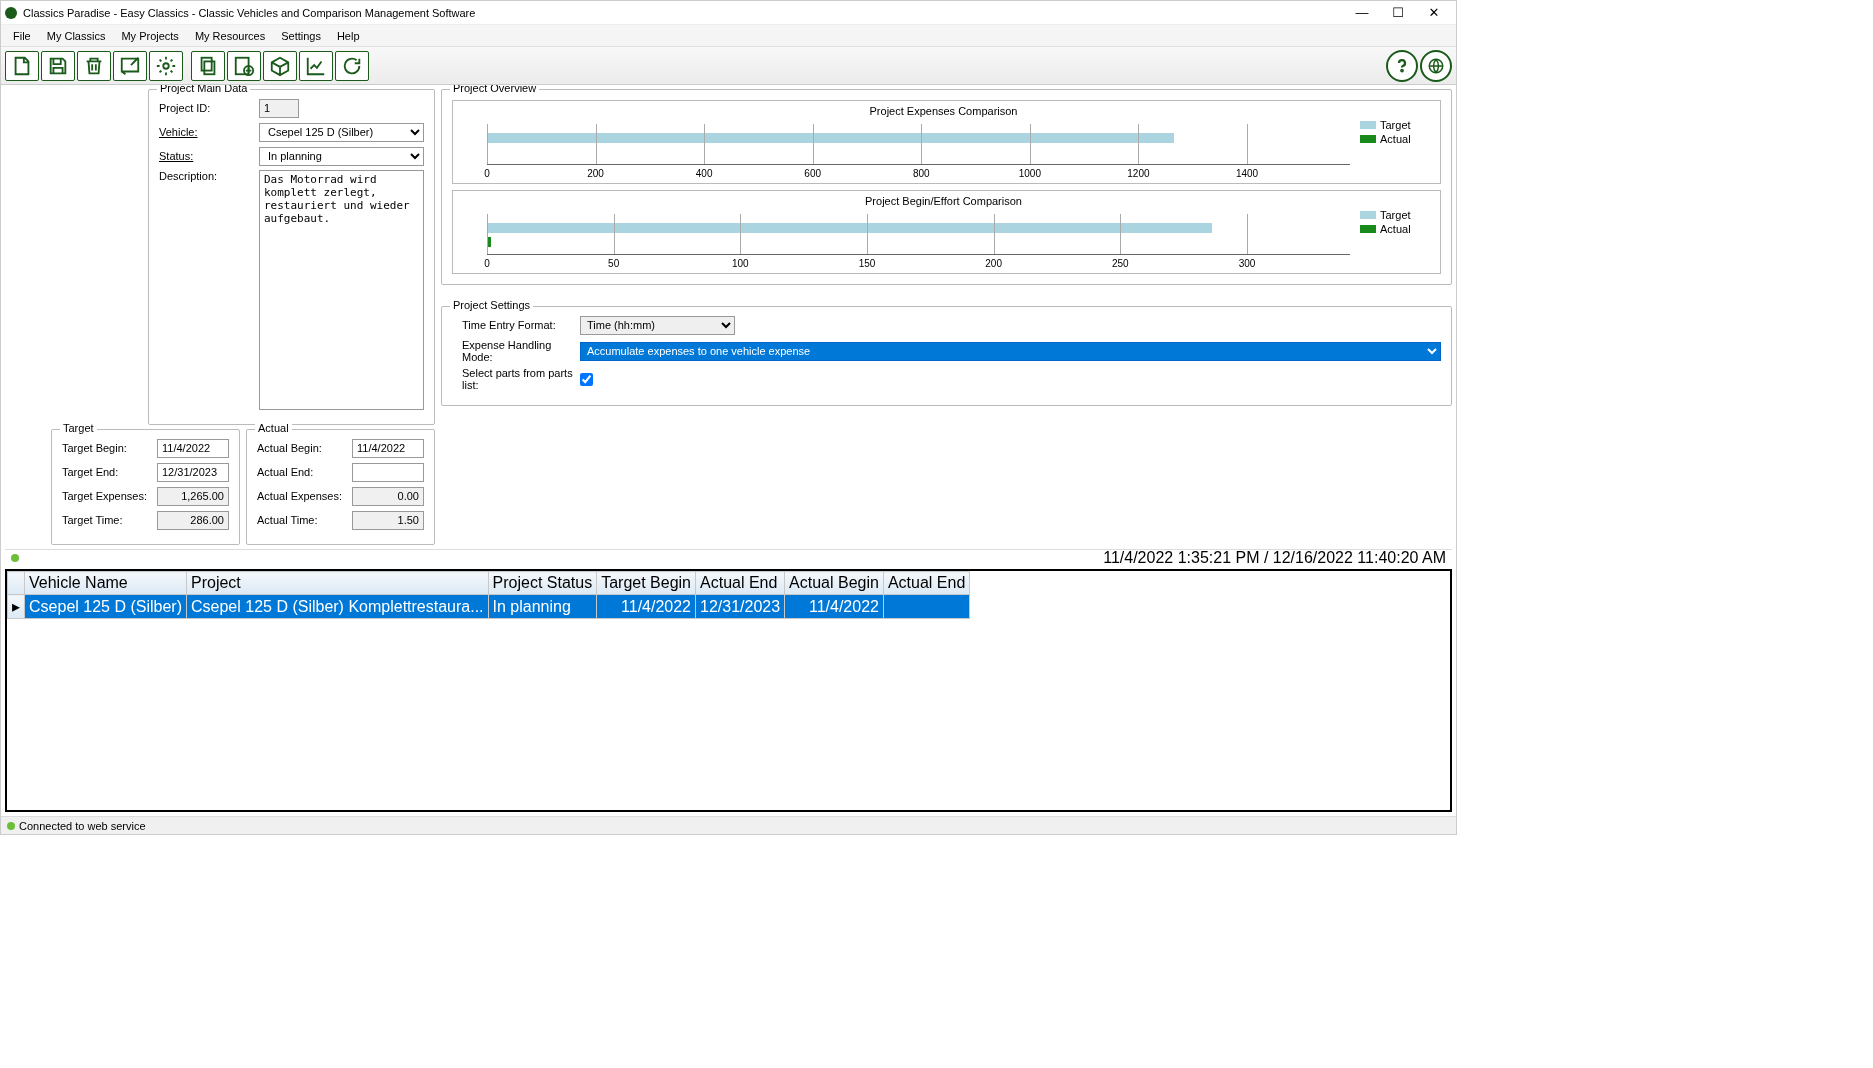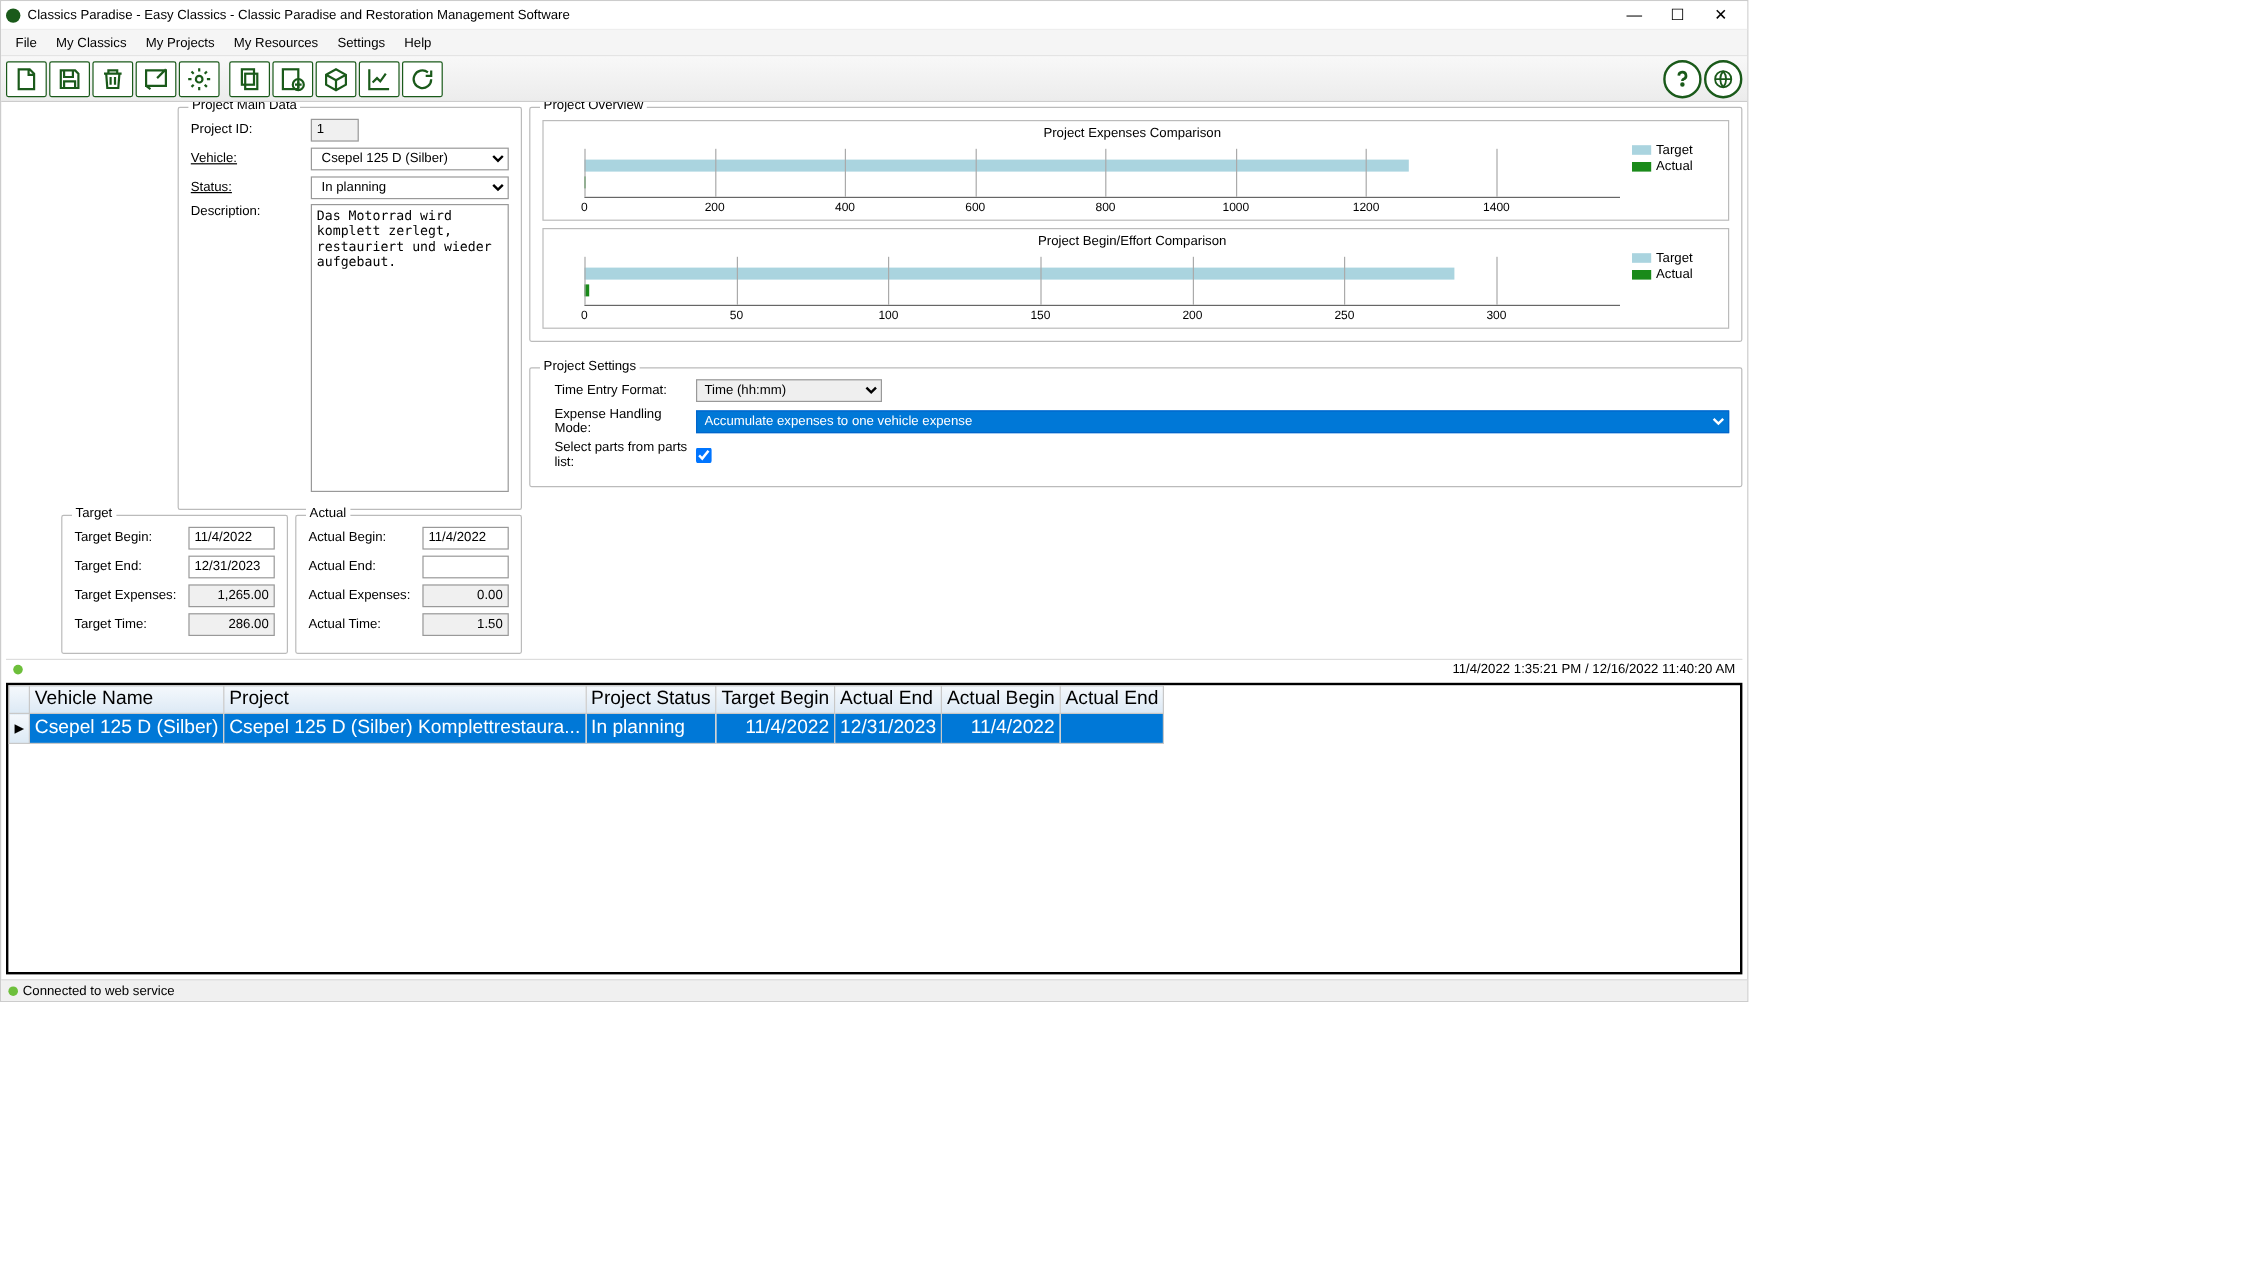--- a/index.html
+++ b/index.html
@@ -61,21 +61,21 @@
 
 
 .settings-row { display: flex; align-items: center; margin-bottom: 4px; min-height: 20px; }
 .settings-row label { width: 118px; font-size: 11px; }
 .settings-row select { height: 19px; font-size: 11px; border: 1px solid #999; padding: 0 2px; }
 .settings-row select.sel1 { width: 155px; }
 .settings-row select.sel2 { flex: 1; background: #0078d7; color: #fff; border: 1px solid #0066cc; }
 .settings-row input[type="checkbox"] { width: 13px; height: 13px; }
 
 
-.status-strip { height: 16px; display: flex; align-items: center; padding: 0 6px; border-top: 1px solid #ddd; font-size: 11px; }
+.status-strip { height: 16px; display: flex; align-items: center; padding: 0 6px; border-top: 1px solid #ddd; font-size: 16px; }
 .status-strip .dot { width: 8px; height: 8px; border-radius: 50%; background: #6dbf3b; margin-right: 4px; }
 .status-strip .spacer { flex: 1; }
 
 
 .grid-wrap { flex: 1; border: 2px solid #000; background: #fff; overflow: auto; }
 table.grid { border-collapse: collapse; width: 770px; font-size: 16px; }
 table.grid th, table.grid td { border: 1px solid #c8c8c8; padding: 2px 4px; text-align: left; height: 16px; white-space: nowrap; overflow: hidden; }
 table.grid th { background: linear-gradient(#f4f8fc,#dce9f5); font-weight: normal; }
 table.grid th.rowhead, table.grid td.rowhead { width: 28px; background: linear-gradient(#f4f8fc,#dce9f5); text-align: center; }
 table.grid tr.sel td { background: #0078d7; color: #fff; }
@@ -86,21 +86,21 @@
 .footer { height: 18px; display: flex; align-items: center; padding: 0 6px; background: #f0f0f0; border-top: 1px solid #ddd; font-size: 11px; }
 .footer .dot { width: 8px; height: 8px; border-radius: 50%; background: #6dbf3b; margin-right: 4px; }
 </style>
 </head>
 <body>
 
 <div class="window">
 
   <div class="titlebar">
     <div class="app-icon"></div>
-    <div class="title">Classics Paradise - Easy Classics - Classic Paradise and Restoration Management Software</div>
+    <div class="title">Classics Paradise - Easy Classics - Classic Vehicles and Comparison Management Software</div>
     <div class="winbtn">—</div>
     <div class="winbtn">☐</div>
     <div class="winbtn close">✕</div>
   </div>
 
   <div class="menubar">
     <div class="menu-item">File</div>
     <div class="menu-item">My Classics</div>
     <div class="menu-item">My Projects</div>
     <div class="menu-item">My Resources</div>

